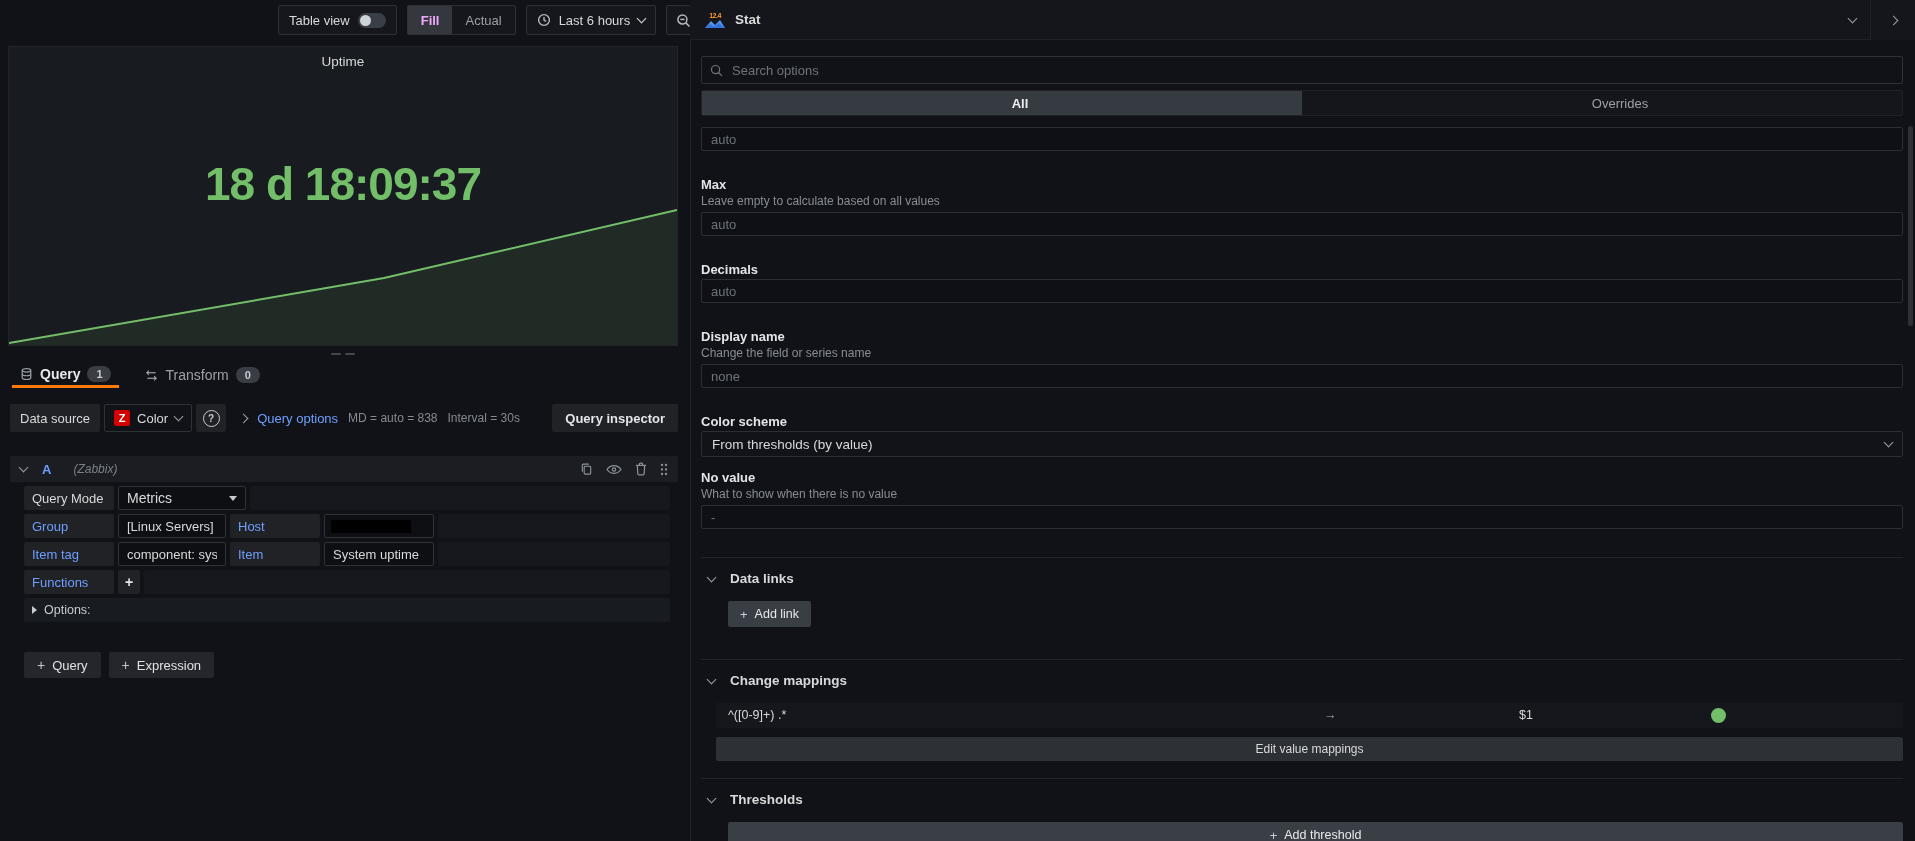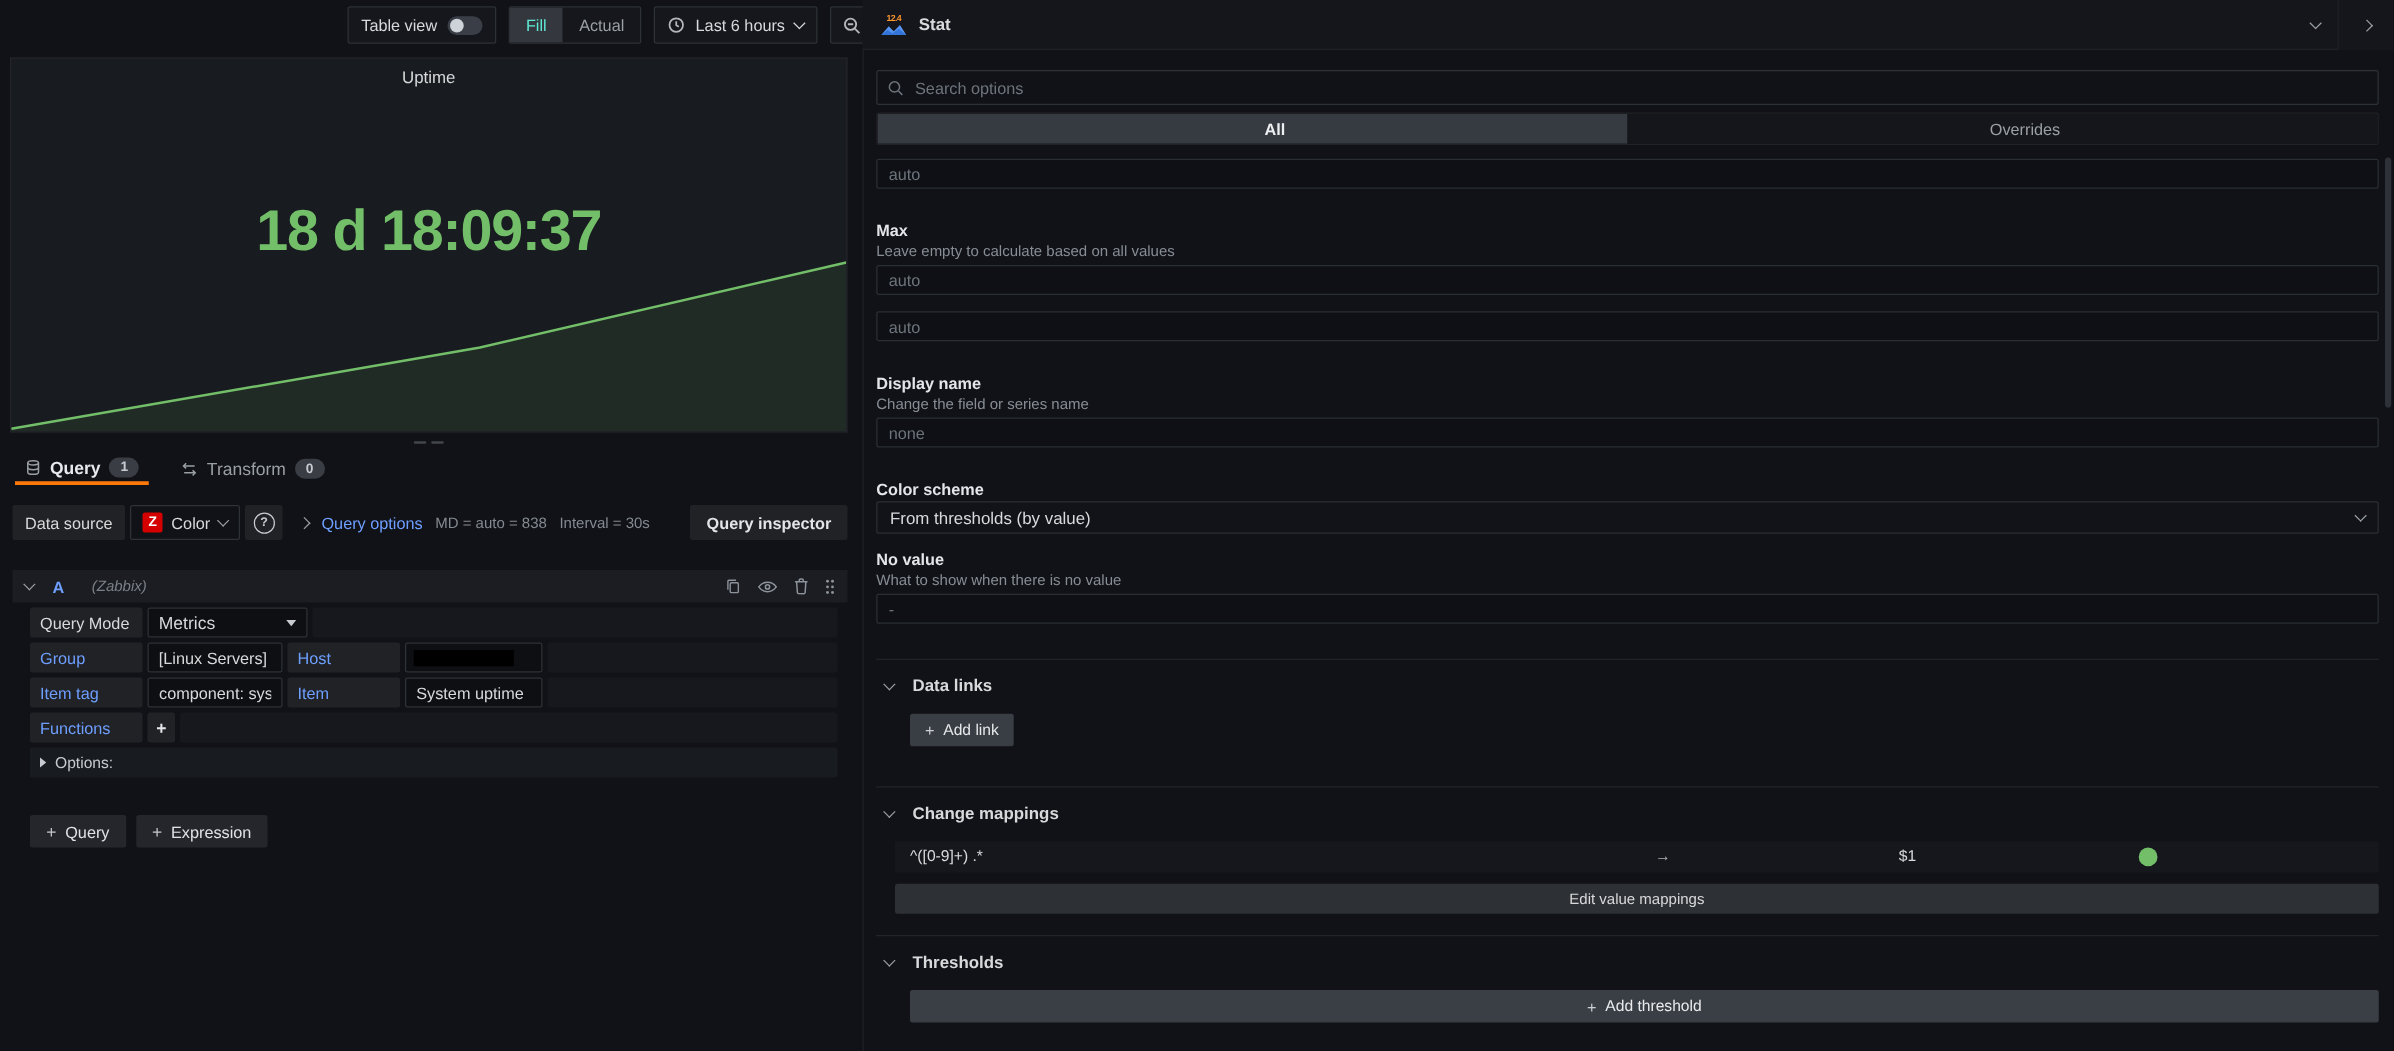--- a/index.html
+++ b/index.html
@@ -5,21 +5,21 @@
   html,body{margin:0;padding:0;background:#0d0e12;}
   body{font-family:"Liberation Sans","DejaVu Sans",sans-serif;color:#d8d9da;-webkit-font-smoothing:antialiased;}
   .screen{position:relative;width:1915px;height:841px;background:#111217;overflow:hidden;}
 
   
   .topbar{position:absolute;top:0;left:0;right:0;height:40px;}
   .tb-left{position:absolute;left:278px;top:5px;height:30px;display:flex;gap:10px;align-items:stretch;}
   .tb-group{display:flex;align-items:center;gap:8px;padding:0 10px;border:1px solid #2c3235;border-radius:2px;background:#15171c;font-size:13px;color:#d8d9da;}
   .seg2{display:flex;align-items:stretch;border:1px solid #2c3235;border-radius:2px;overflow:hidden;background:#15171c;}
   .seg2 .sg{display:flex;align-items:center;padding:0 13px;font-size:13px;color:#9aa0a6;cursor:pointer;}
-  .seg2 .sg.on{background:#34373d;color:#5eead4;font-weight:400;}
+  .seg2 .sg.on{background:#34373d;color:#f0abfc;font-weight:700;}
   .icon-btn{width:32px;border:1px solid #2c3235;border-radius:2px;background:#15171c;display:flex;align-items:center;justify-content:center;color:#b4b7bc;}
   .toggle{width:28px;height:15px;border-radius:8px;background:#3a3f47;position:relative;}
   .toggle::after{content:"";position:absolute;left:2px;top:2px;width:11px;height:11px;border-radius:50%;background:#cdd3d9;}
   .chv{display:inline-block;width:6px;height:6px;border-right:1.6px solid currentColor;border-bottom:1.6px solid currentColor;}
   .chv.down{transform:rotate(45deg);margin-top:-3px;}
   .chv.right{transform:rotate(-45deg);}
   .viz-picker{position:absolute;left:690px;top:0;width:1180px;height:40px;display:flex;align-items:center;gap:9px;padding:0 14px;box-sizing:border-box;background:#14161b;border-bottom:1px solid #1f2127;color:#d8d9da;font-size:13.5px;font-weight:700;justify-content:space-between;}
   .viz-picker .chv{margin-left:auto;color:#9aa0a6;}
   .viz-icon{width:22px;display:flex;flex-direction:column;align-items:center;line-height:1;}
   .viz-num{font-size:7px;font-weight:700;color:#ff9830;letter-spacing:-.5px;}
@@ -330,20 +330,21 @@
       <div class="t-half">Overrides</div>
     </div>
 
     <div class="opt-body">
       <input class="f-input first-input" placeholder="auto" style="">
 
       <div class="f-label">Max</div>
       <div class="f-desc">Leave empty to calculate based on all values</div>
       <input class="f-input" placeholder="auto" style="">
 
+      <div class="f-label">Decimals</div>
       <input class="f-input" placeholder="auto" style="">
 
       <div class="f-label">Display name</div>
       <div class="f-desc">Change the field or series name</div>
       <input class="f-input" placeholder="none" style="">
 
       <div class="f-label">Color scheme</div>
       <div class="f-select">
         <span>From thresholds (by value)</span>
         <i class="chv down"></i>

